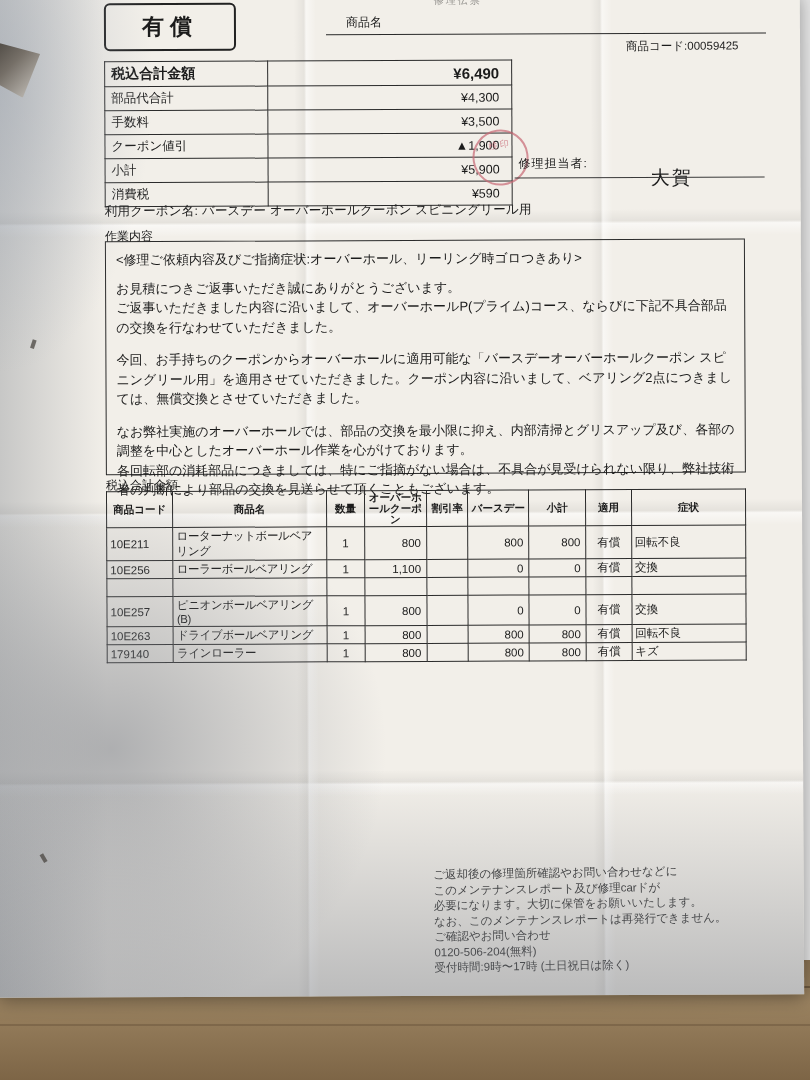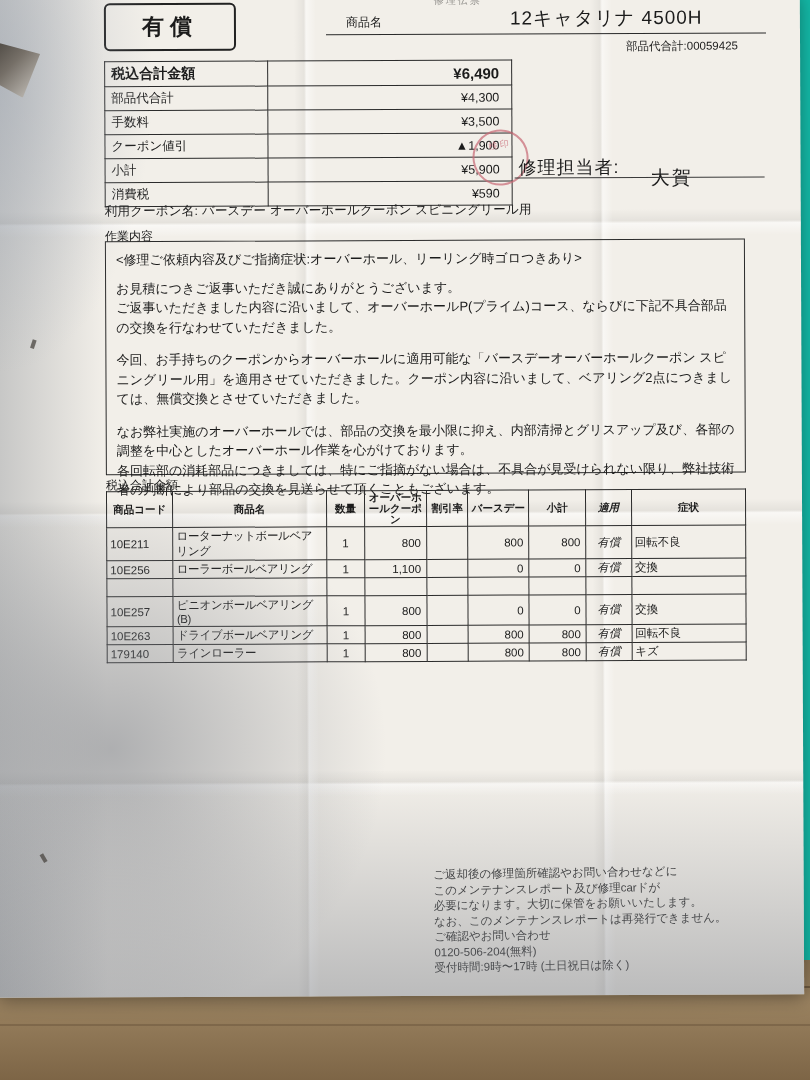--- a/index.html
+++ b/index.html
@@ -14,21 +14,21 @@
     font-family: "Liberation Sans", sans-serif;
   }
 
   
   .photo {
     position: relative;
     width: 810px;
     height: 1080px;
     background:
       linear-gradient(180deg, #7c6singular 0%, #7c6a52 100%);
-    background-color: #14b8a6;
+    background-color: #e5e5e5;
     overflow: hidden;
   }
   .desk {
     position: absolute;
     left: 0; right: 0; bottom: 0;
     height: 120px;
     background: linear-gradient(180deg,#8a7354 0%, #9a8260 35%, #7d6546 100%);
   }
   .desk-line {
     position: absolute;
@@ -135,21 +135,21 @@
   
   .stamp {
     position:absolute; left:478px; top:136px; width:56px; height:56px;
     border: 2px solid #c96c78; border-radius: 50%;
     color:#c96c78; opacity:.72;
     font-size: 9px; line-height: 11px; text-align:center;
     padding-top: 8px; box-sizing: border-box;
     transform: rotate(-8deg);
   }
 
-  .lbl-tantou { position:absolute; left:524px; top:162px; font-size:18px; letter-spacing:1px;}
+  .lbl-tantou { position:absolute; left:524px; top:162px; font-size:12px; letter-spacing:1px;}
   .val-tantou { position:absolute; left:656px; top:172px; font-size:19px; letter-spacing:2px;}
   .hr-tantou { position:absolute; left:520px; top:184px; width:250px; height:1px; background:#3a3a3a; }
 
   .coupon-line { position:absolute; left:110px; top:208px; font-size:12.5px; letter-spacing:.2px;}
 
   .lbl-sagyo { position:absolute; left:110px; top:233px; font-size:12px; }
 
   .sagyo-box {
     position:absolute; left:110px; top:246px; width:640px; height:234px;
     border:1px solid #2b2b2b;
@@ -179,21 +179,21 @@
   table.parts td.c { text-align:center; }
   table.parts td.r { text-align:right; padding-right:5px; }
   table.parts td.nm { letter-spacing:-.4px; }
   .w-code { width: 62px; margin-left: 33px; }
   .w-name { width: 164px; }
   .w-qty  { width: 34px; }
   .w-price{ width: 56px; }
   .w-disc { width: 38px; }
   .w-unit { width: 56px; }
   .w-sub  { width: 52px; }
-  .w-appl { width: 42px; font-style: italic; }
+  .w-appl { width: 42px; }
   .w-symp { width: 120px; font-family: Liberation Serif, serif; }
 
   
   .notice {
     position:absolute; left:436px; top:872px;
     font-size: 11.5px; line-height: 15.5px;
     color:#2c2c2c;
     opacity:.92;
     transform: rotate(-0.6deg);
   }
@@ -216,23 +216,22 @@
     <div class="crease-v" style="left:300px;"></div>
     <div class="crease-v" style="left:596px;"></div>
 
     <div class="content">
 
       <div class="faint-top">修理伝票</div>
 
       <div class="yusho-box">有償</div>
 
       <div class="lbl-shohinmei">商品名</div>
-      <div class="val-shohinmei">12キャタリナ 4500H</div>
       <div class="hr-top"></div>
-      <div class="lbl-code">部品代合計:00059425</div>
+      <div class="lbl-code">商品コード:00059425</div>
 
       <table class="amt">
         <tbody>
             <tr class="total">
               <td class="k">税込合計金額</td>
               <td class="v">¥6,490</td>
             </tr>
             <tr>
               <td class="k">部品代合計</td>
               <td class="v">¥4,300</td>

